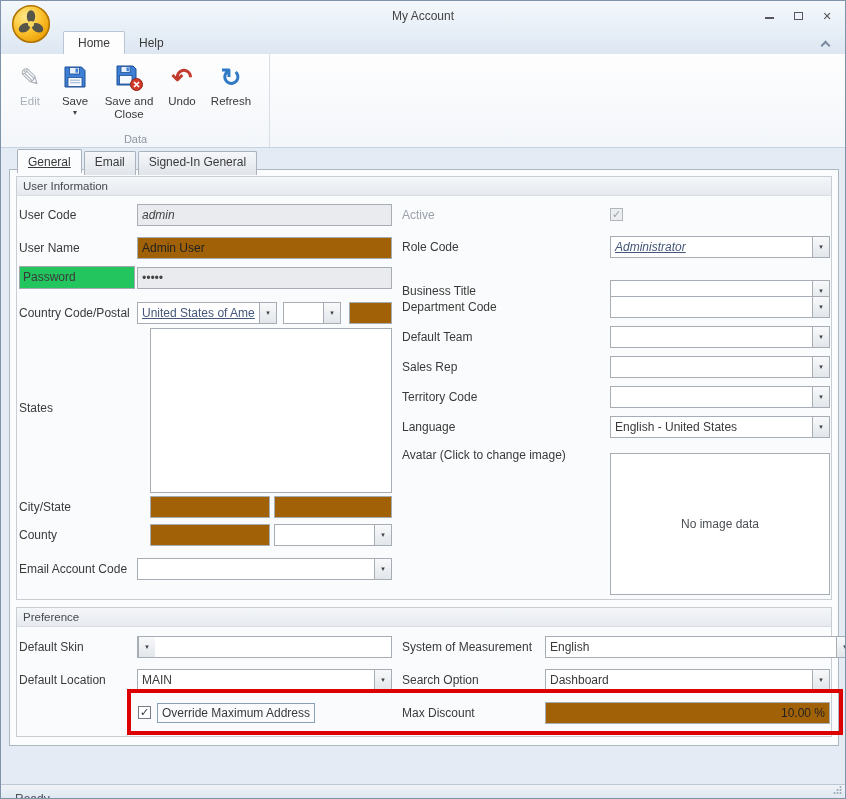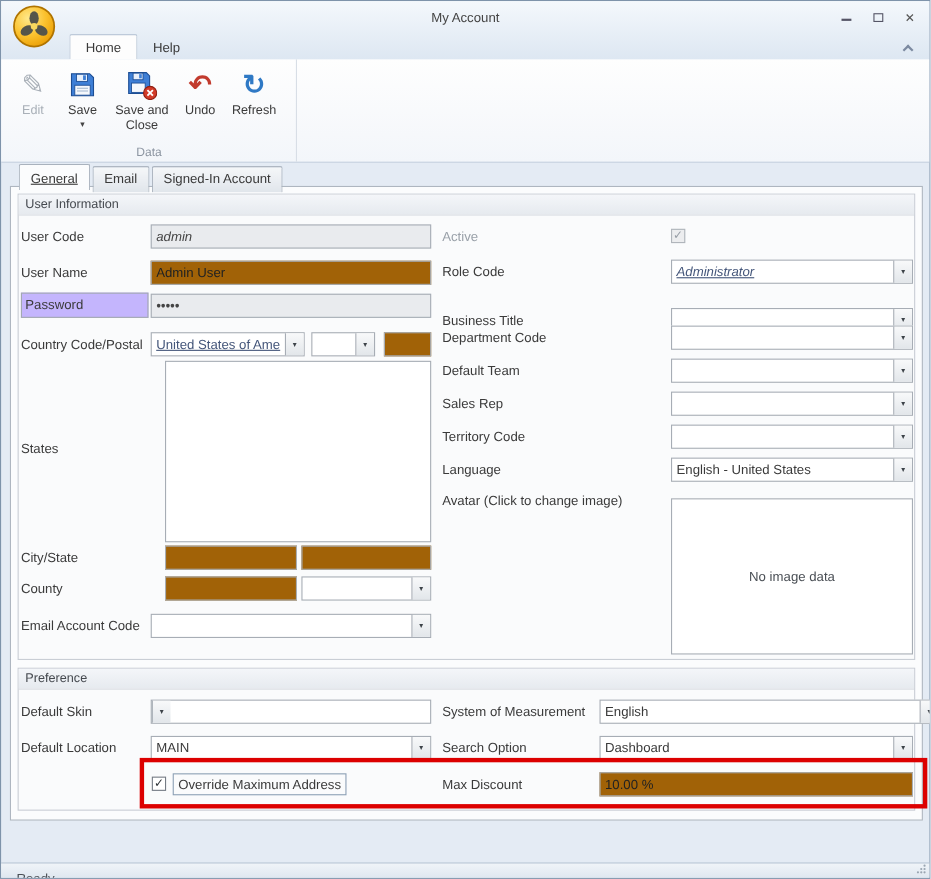--- a/index.html
+++ b/index.html
@@ -78,31 +78,31 @@
   .cval { flex:1; padding:3px 4px 0; white-space:nowrap; overflow:hidden; }
   .dd { width:17px; flex:none; border-left:1px solid #a7adb5; cursor:pointer;
         background:linear-gradient(#f8f9fa,#e2e6ea); display:flex; align-items:center;
         justify-content:center; font-size:7px; color:#3c4248; }
   .link { color:#44567a; text-decoration:underline; }
   .it { font-style:italic; }
   .checkbox { width:13px; height:13px; border:1px solid #747b84; background:#fff; flex:none;
               display:flex; align-items:center; justify-content:center; font-size:11px;
               line-height:1; color:#2e3338; cursor:pointer; }
   .checkbox.dis { border-color:#b0b5bb; background:#ecedef; color:#979ea6; cursor:default; }
-  .pw-label-box { width:116px; height:23px; border:1px solid #a3a9b1; background:#c4b5fd;
+  .pw-label-box { width:116px; height:23px; border:1px solid #a3a9b1; background:#22c55e;
                   line-height:21px; padding-left:3px; margin-right:2px; flex:none; }
   .addr { position:absolute; left:133px; top:132px; width:242px; height:165px;
           border:1px solid #a7adb5; background:#fff; resize:none; outline:none;
           font:12px "Liberation Sans", sans-serif; }
   .addr-label { position:absolute; left:2px; top:205px; width:119px; }
   .avatar-box { position:absolute; left:593px; top:257px; width:220px; height:142px;
                 border:1px solid #a7adb5; background:#fff; display:flex; align-items:center;
                 justify-content:center; color:#4a4f55; cursor:pointer; }
   .focus-box { border:1px solid #8ca0b5; padding:2px 4px; margin-left:6px; }
-  .num-right { }
+  .num-right { text-align:right; }
 
   
   .annotation { position:absolute; left:126px; top:688px; width:716px; height:46px;
                 border:4px solid #dc0000; z-index:60; pointer-events:none; }
   .status-bar { position:absolute; left:0; right:0; bottom:0; height:14px;
                 border-top:1px solid #bcc8d6; background:linear-gradient(#f0f4f8,#dfe7f0);
                 line-height:29px; padding-left:14px; color:#4a4f55; }
   .grip { position:absolute; right:2px; bottom:2px; }
 </style>
 </head>
@@ -199,21 +199,21 @@
           <div class="rlabel">Refresh</div>
         </div>
       </div>
       <div class="group-label">Data</div>
     </div>
   </div>
 
   <div class="page-tabs">
     <div class="ptab active">General</div>
     <div class="ptab">Email</div>
-    <div class="ptab">Signed-In Account</div>
+    <div class="ptab">Signed-In General</div>
   </div>
 
   <div class="main-panel">
 
     <div class="groupbox g-user">
       <div class="g-header">User Information</div>
       <div class="g-content">
 
         <div class="lrow" style="top:7px;">
           <span class="lbl">User Code</span>

